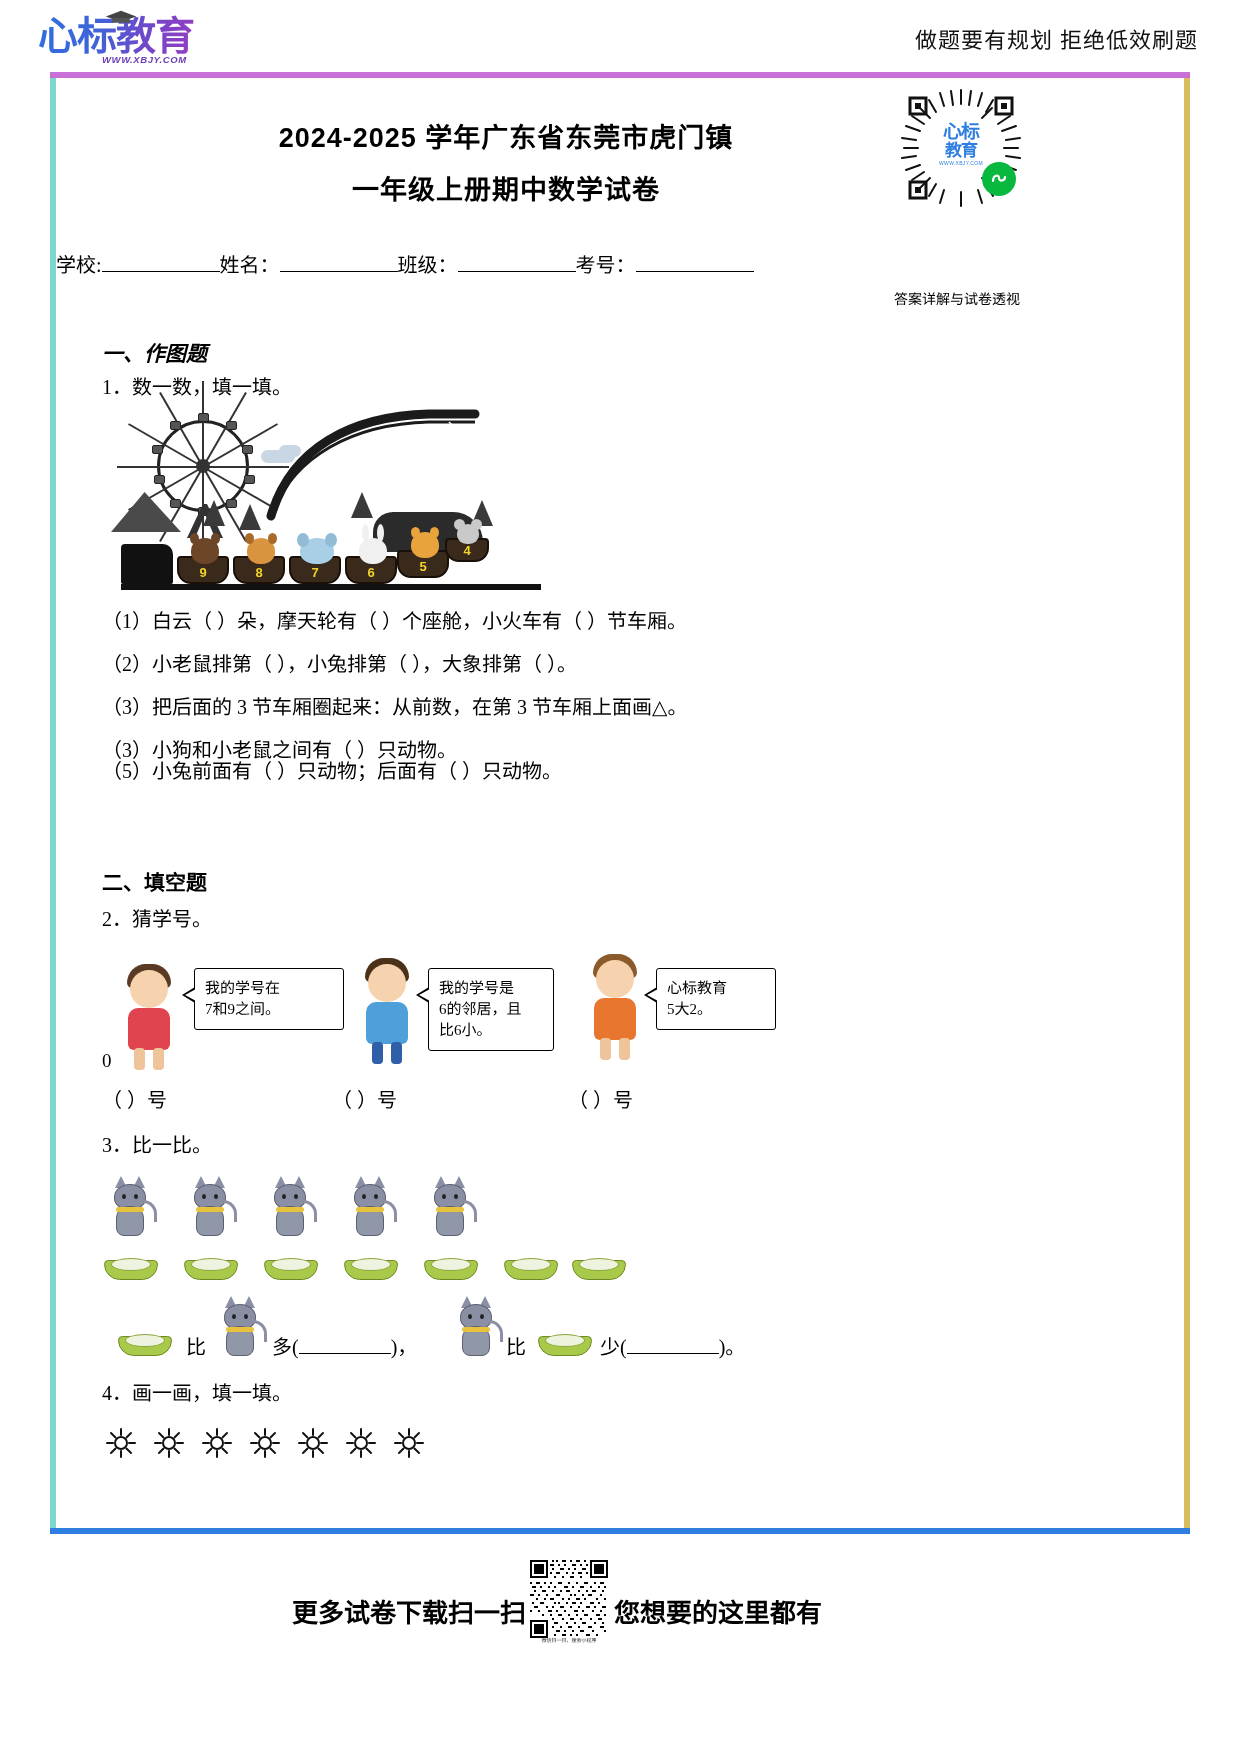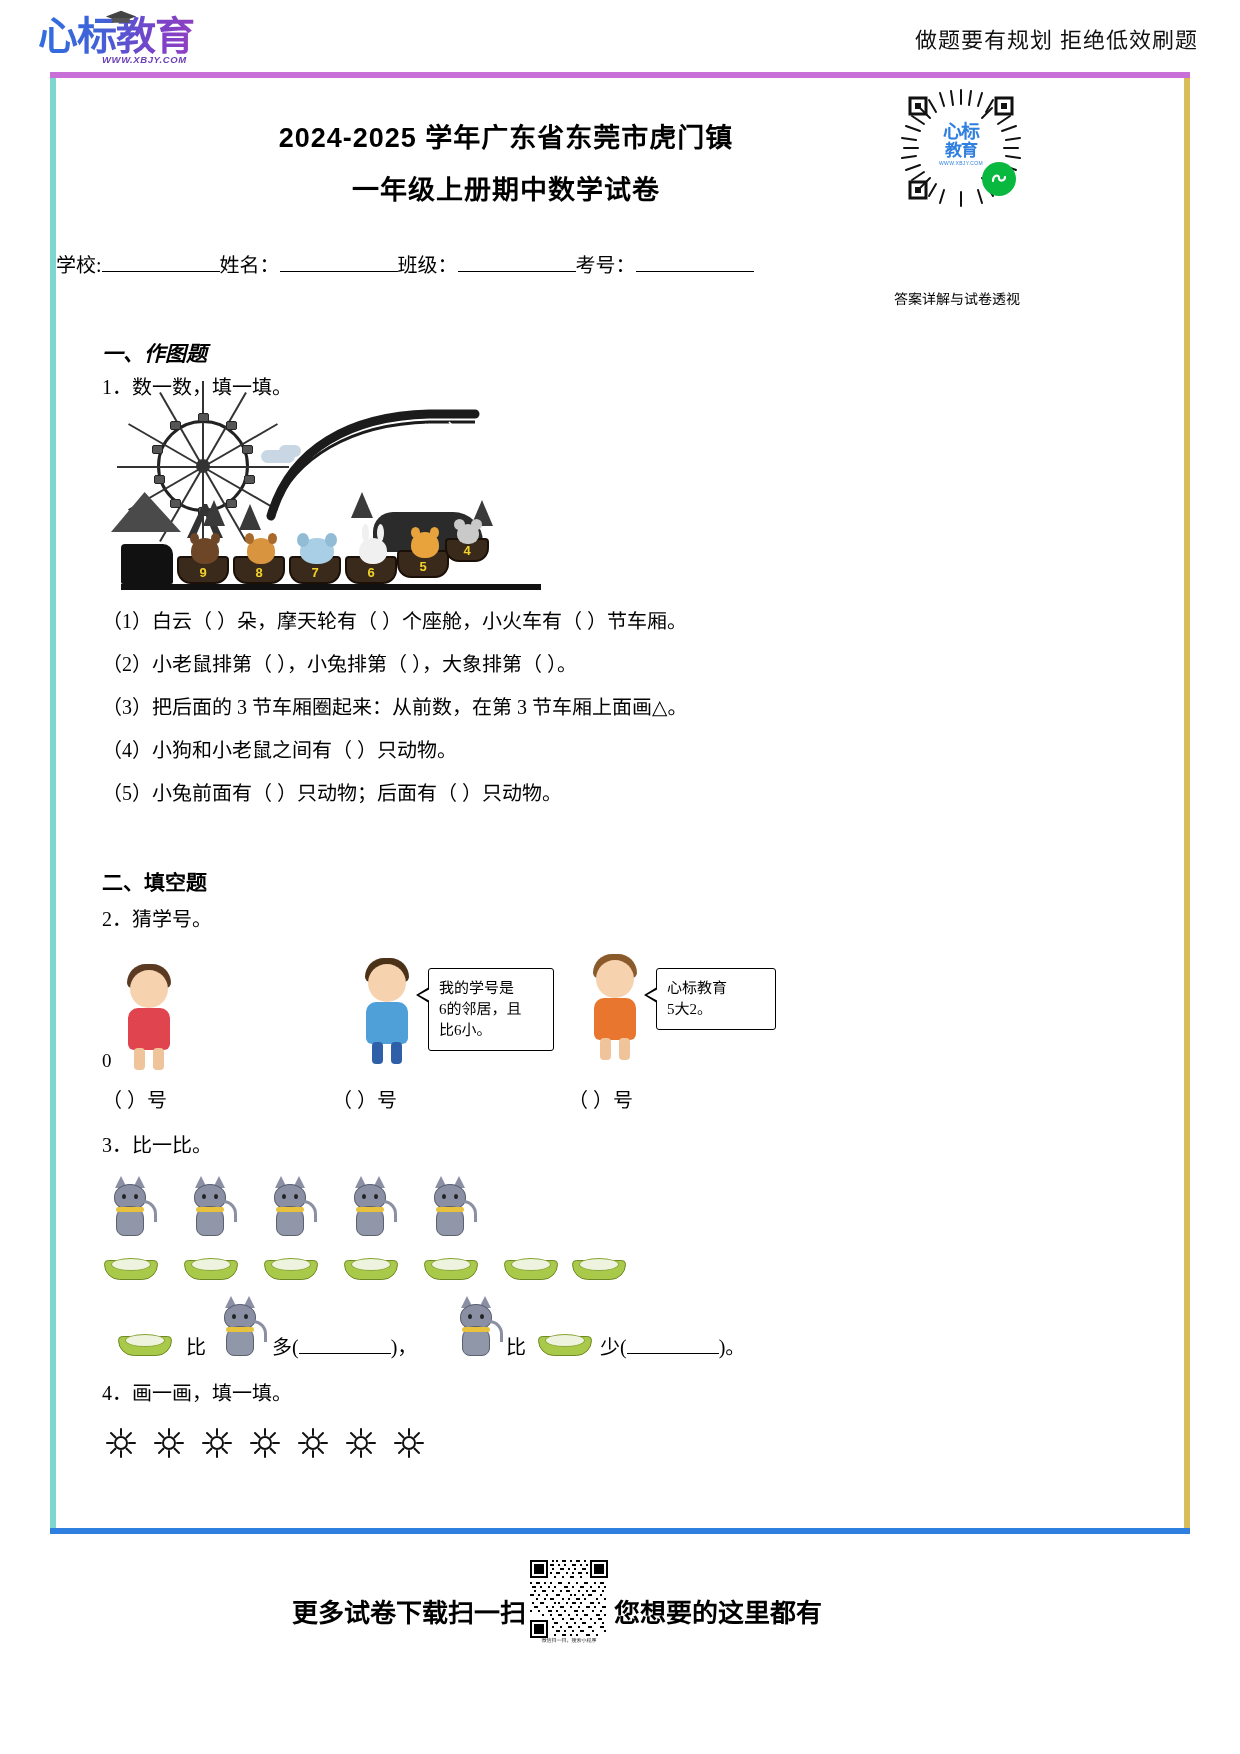--- a/index.html
+++ b/index.html
@@ -523,36 +523,41 @@
           <div class="ear" style="background:#c9c9c9; right:-3px; width:11px; height:11px;"></div>
         </div>
         <div class="num">4</div>
       </div>
     </div>
   </div>
 
   <div class="sub-q" style="left:46px; top:522px;">（1）白云（    ）朵，摩天轮有（    ）个座舱，小火车有（    ）节车厢。</div>
   <div class="sub-q" style="left:46px; top:565px;">（2）小老鼠排第（    ），小兔排第（    ），大象排第（    ）。</div>
   <div class="sub-q" style="left:46px; top:608px;">（3）把后面的 3 节车厢圈起来：从前数，在第 3 节车厢上面画△。</div>
-  <div class="sub-q" style="left:46px; top:651px;">（4）小狗和小老鼠之间有（    ）只动物。</div>
-  <div class="sub-q" style="left:46px; top:694px;">（5）小兔前面有（    ）只动物；后面有（    ）只动物。</div>
+  <div class="sub-q" style="left:46px; top:651px;">（3）小狗和小老鼠之间有（    ）只动物。</div>
+  <div class="sub-q" style="left:46px; top:672px;">（5）小兔前面有（    ）只动物；后面有（    ）只动物。</div>
 
   <div class="sec-head" style="left:46px; top:782px;">二、填空题</div>
   <div class="q-text" style="left:46px; top:820px;">
     <span>2．</span><span>猜学号。</span>
   </div>
 
   <div class="kid" style="left:62px; top:880px;">
     <div class="hair" style="background:#5a3a22;"></div>
     <div class="head" style="background:#f6d3ae;"></div>
     <div class="body" style="background:#e0444f;"></div>
     <div class="legs">
       <div class="leg" style="left:0;"></div>
       <div class="leg" style="right:0;"></div>
     </div>
+  </div>
+  <div class="bubble" style="left:138px; top:884px; width:150px;">
+    <div class="tail"></div>
+    <span style="white-space:pre-line;">我的学号在
+7和9之间。</span>
   </div>
   <div class="zero-mark" style="left:46px; top:966px;">0</div>
 
   <div class="kid" style="left:300px; top:874px;">
     <div class="hair" style="background:#4a3118;"></div>
     <div class="head" style="background:#f6d3ae;"></div>
     <div class="body" style="background:#4f9fd8;"></div>
     <div class="legs">
       <div class="leg" style="left:0; background:#2f5fa8;"></div>
       <div class="leg" style="right:0; background:#2f5fa8;"></div>

